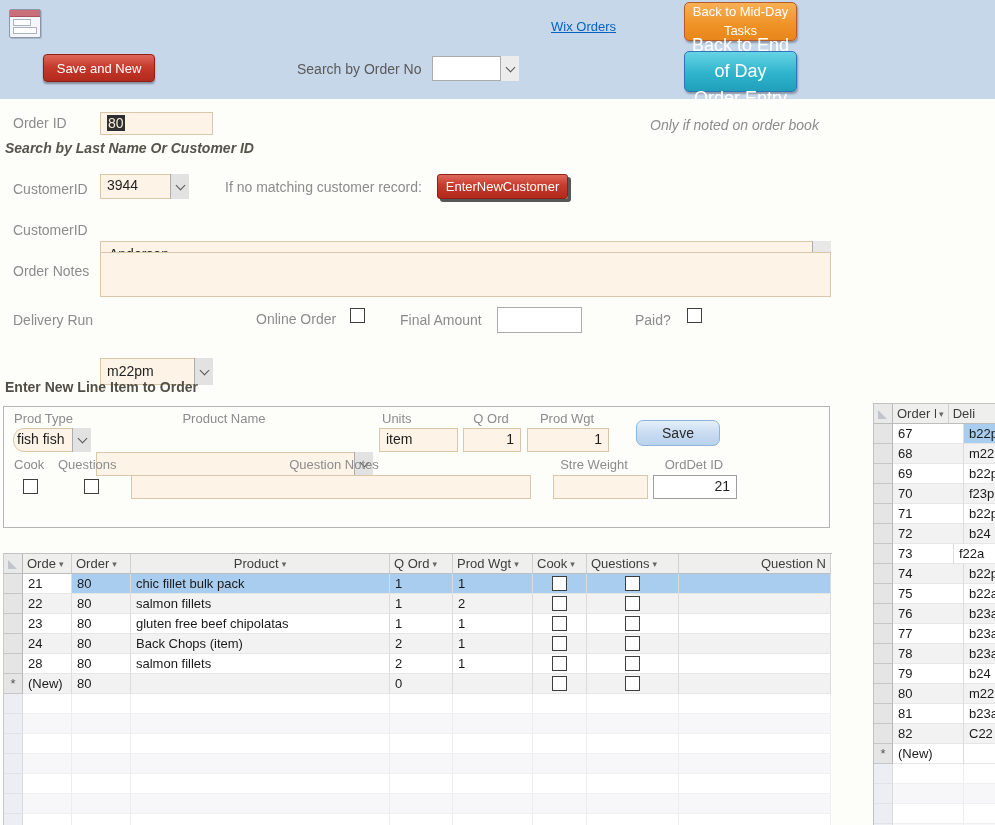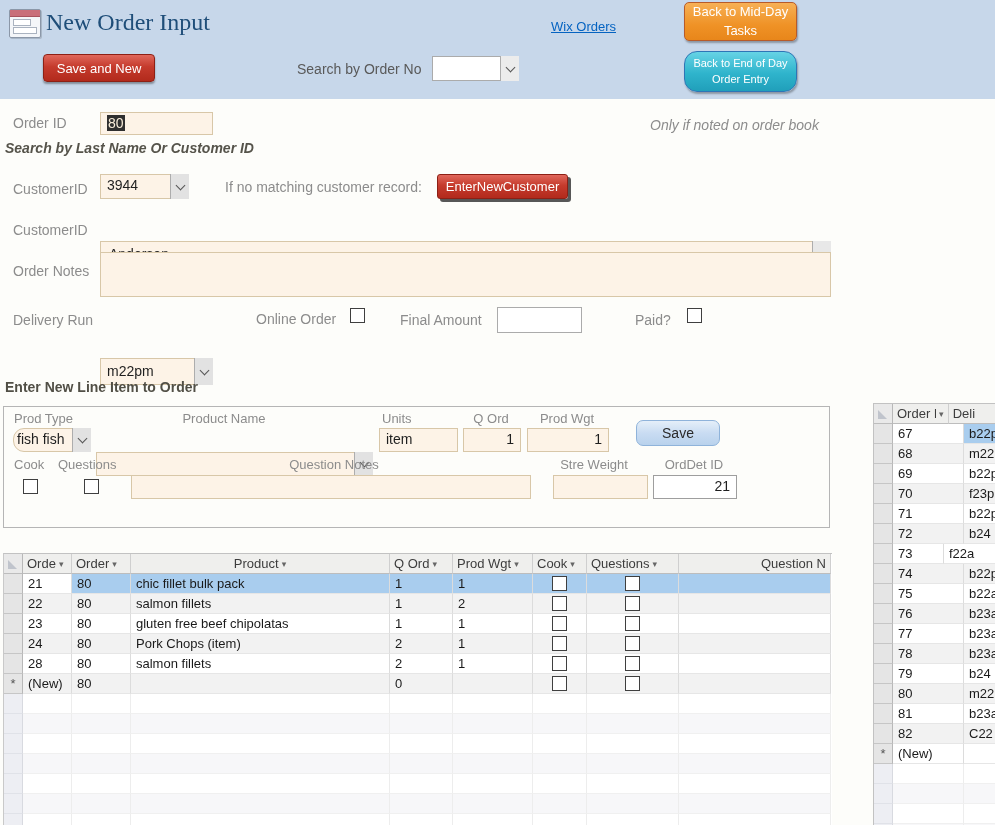--- a/index.html
+++ b/index.html
@@ -8,21 +8,21 @@
   .abs{position:absolute;}
   
   .hdr{position:absolute;left:0;top:0;width:995px;height:99px;background:#c7d7ea;}
   .title{position:absolute;left:46px;top:9px;font-family:"Liberation Serif",serif;font-size:24px;color:#1f4e79;}
   .form-icon{position:absolute;left:9px;top:9px;width:30px;height:27px;background:#f4f6f9;border:1px solid #8b97a8;border-radius:2px;box-shadow:1px 1px 0 rgba(0,0,0,.15);}
   .form-icon .bar{position:absolute;left:0;top:0;right:0;height:6px;background:#c96f7a;border-bottom:1px solid #a8535e;}
   .form-icon .r1{position:absolute;left:3px;top:9px;width:16px;height:5px;background:#fff;border:1px solid #aab3c0;}
   .form-icon .r2{position:absolute;left:3px;top:17px;width:22px;height:5px;background:#fff;border:1px solid #aab3c0;}
   .btn-red{background:linear-gradient(180deg,#e0675b 0%,#c53b2d 45%,#b22a1c 100%);border:1px solid #8d2015;border-radius:4px;color:#fff;font-size:13px;display:flex;align-items:center;justify-content:center;box-shadow:0 2px 2px rgba(0,0,0,.35);cursor:default;box-sizing:border-box;}
   .btn-orange{background:linear-gradient(180deg,#f7b055 0%,#ef9226 60%,#e8861a 100%);border:1px solid #b75b2a;border-radius:5px;color:#fff;font-size:13px;line-height:1.45;display:flex;align-items:center;justify-content:center;text-align:center;box-shadow:1px 2px 2px rgba(0,0,0,.3);box-sizing:border-box;}
-  .btn-teal{background:linear-gradient(180deg,#66d3e5 0%,#2fb4cc 55%,#209fba 100%);border:1px solid #2e75b6;border-radius:13px;color:#fff;font-size:11px;line-height:1.45;display:flex;align-items:center;justify-content:center;text-align:center;box-shadow:1px 2px 2px rgba(0,0,0,.3);box-sizing:border-box;}
+  .btn-teal{background:linear-gradient(180deg,#66d3e5 0%,#2fb4cc 55%,#209fba 100%);border:1px solid #2e75b6;border-radius:5px;color:#fff;font-size:18px;line-height:1.45;display:flex;align-items:center;justify-content:center;text-align:center;box-shadow:1px 2px 2px rgba(0,0,0,.3);box-sizing:border-box;}
   .link{color:#0563c1;text-decoration:underline;font-size:13px;}
   
   .lbl{color:#8c8c8c;font-size:14px;white-space:nowrap;}
   .lbl13{color:#8c8c8c;font-size:13px;white-space:nowrap;}
   .bold-hint{color:#55534a;font-size:14px;font-weight:bold;font-style:italic;white-space:nowrap;}
   .sec-title{color:#514f46;font-size:14px;font-weight:bold;white-space:nowrap;}
   .note-it{color:#8c8c8c;font-size:14px;font-style:italic;white-space:nowrap;}
   .field{background:#fdf3e7;border:1px solid #d8c7a8;box-sizing:border-box;font-size:14px;color:#1f1f1f;padding:2px 6px;overflow:hidden;white-space:nowrap;}
   .wfield{background:#fff;border:1px solid #ababab;box-sizing:border-box;font-size:14px;color:#1f1f1f;padding:2px 6px;overflow:hidden;white-space:nowrap;}
   .rt{text-align:right;}
@@ -61,21 +61,20 @@
 <body>
 
 <div class="app">
 
   <div class="hdr">
     <div class="form-icon">
         <div class="bar"></div>
         <div class="r1"></div>
         <div class="r2"></div>
       </div>
-    <div class="title">New Order Input</div>
     <div class="btn-red abs" style="left:43px;top:54px;width:112px;height:28px;text-align:center;">Save and New</div>
     <div class="lbl abs" style="left:297px;top:61px;color:#595959;">Search by Order No</div>
     <div class="combo abs" style="left:432px;top:56px;width:87px;height:25px;">
       <div class="wfield" style="width:100%;height:100%;"></div>
       <div class="dbtn" style="background:#ececec;">
           <span class="chev"></span>
         </div>
     </div>
     <div class="link abs" style="left:551px;top:19px;">Wix Orders</div>
     <div class="btn-orange abs" style="left:684px;top:2px;width:113px;height:39px;padding:2px 6px;">Back to Mid-Day Tasks</div>
@@ -240,21 +239,21 @@
         </div>
         <div class="dcell center" style="width: 92px;">
           <span class="cb"></span>
         </div>
         <div class="dcell" style="width: 152px;"></div>
       </div>
       <div class="trow alt">
         <div class="sel-cell"></div>
         <div class="dcell" style="width: 49px;">24</div>
         <div class="dcell" style="width: 59px;">80</div>
-        <div class="dcell" style="width: 259px;">Pork Chops (item)</div>
+        <div class="dcell" style="width: 259px;">Back Chops (item)</div>
         <div class="dcell" style="width: 63px;">2</div>
         <div class="dcell" style="width: 80px;">1</div>
         <div class="dcell center" style="width: 54px;">
           <span class="cb"></span>
         </div>
         <div class="dcell center" style="width: 92px;">
           <span class="cb"></span>
         </div>
         <div class="dcell" style="width: 152px;"></div>
       </div>
@@ -405,21 +404,21 @@
         <div class="dcell" style="width: 71px;">71</div>
         <div class="dcell" style="width: 60px;">b22p</div>
       </div>
       <div class="trow alt">
         <div class="sel-cell"></div>
         <div class="dcell" style="width: 71px;">72</div>
         <div class="dcell" style="width: 60px;">b24</div>
       </div>
       <div class="trow">
         <div class="sel-cell"></div>
-        <div class="dcell" style="width: 51px;">73</div>
+        <div class="dcell" style="width: 61px;">73</div>
         <div class="dcell" style="width: 60px;">f22a</div>
       </div>
       <div class="trow alt">
         <div class="sel-cell"></div>
         <div class="dcell" style="width: 71px;">74</div>
         <div class="dcell" style="width: 60px;">b22p</div>
       </div>
       <div class="trow">
         <div class="sel-cell"></div>
         <div class="dcell" style="width: 71px;">75</div>

